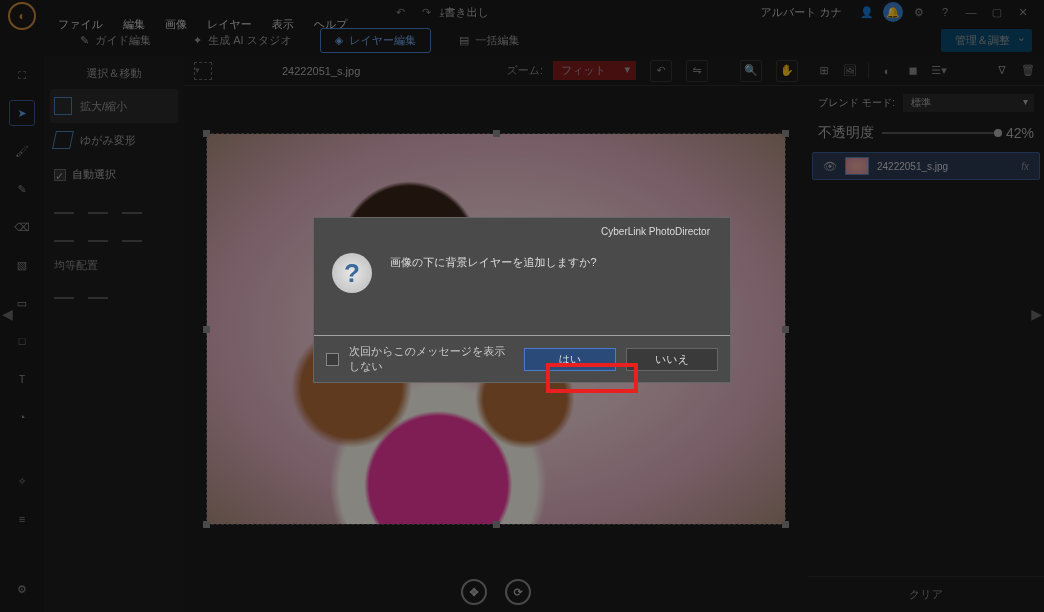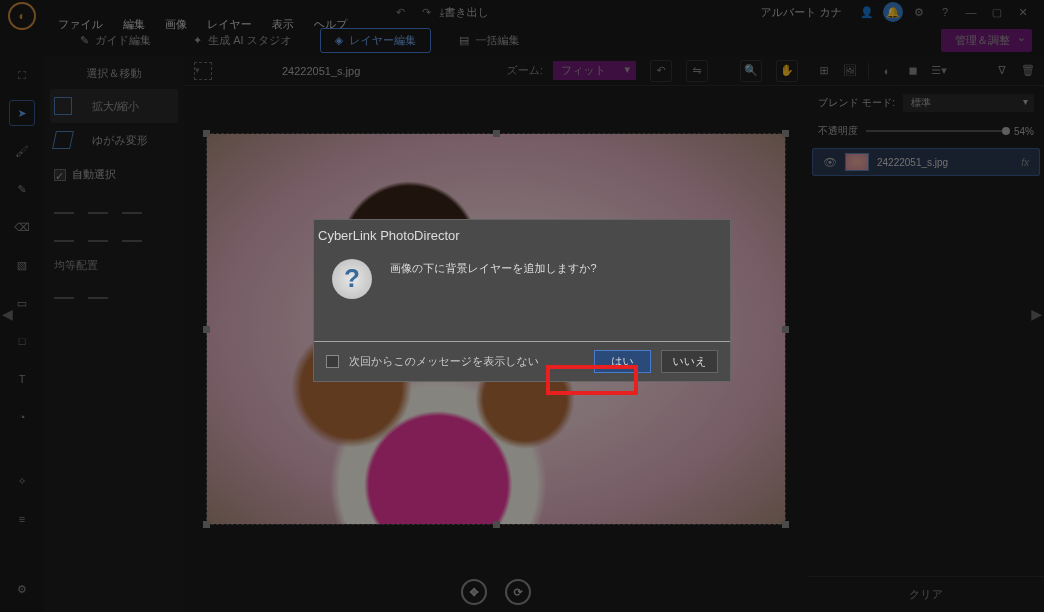--- a/index.html
+++ b/index.html
@@ -12,52 +12,52 @@
 .menubar .spacer { flex: 1; }
 .menubar .title { color: #bbb; margin-right: 12px; }
 .menubar .iconbtn { width: 20px; height: 20px; margin: 0 3px; display: flex; align-items: center; justify-content: center; color: #888; cursor: pointer; }
 .menubar .iconbtn.circle { background: #3a7fce; border-radius: 50%; color: #fff; }
 
 
 .tabbar { height: 32px; display: flex; align-items: center; padding: 0 12px; gap: 14px; }
 .tabbar .tab { padding: 4px 14px; color: #999; display: flex; align-items: center; gap: 6px; cursor: pointer; border-radius: 3px; }
 .tabbar .tab.active { border: 1px solid #4a7fce; color: #6fa3e8; }
 .tabbar .spacer { flex: 1; }
-.tabbar .settings { background: #701a75; padding: 4px 22px 4px 14px; position: relative; color: #999; border-radius: 2px; }
+.tabbar .settings { background: #0c4a6e; padding: 4px 22px 4px 14px; position: relative; color: #999; border-radius: 2px; }
 .tabbar .settings::after { content: "⌄"; position: absolute; right: 6px; top: 2px; }
 
 
 .main { display: flex; height: 556px; }
 
 
 .tools { width: 44px; background: #1a1a1a; display: flex; flex-direction: column; align-items: center; padding-top: 6px; gap: 12px; }
 .tools .tool { width: 26px; height: 26px; color: #888; display: flex; align-items: center; justify-content: center; cursor: pointer; }
 .tools .tool.active { color: #5a9de8; border: 1px solid #3a5a8a; border-radius: 3px; }
 .tools .gap { height: 14px; }
 
 
 .leftpanel { width: 140px; background: #1e1e1e; padding: 6px; }
 .leftpanel .hdr { text-align: center; color: #999; padding: 4px 0 8px; font-size: 11px; }
-.leftpanel .optrow { display: flex; align-items: center; gap: 20px; padding: 8px 4px; color: #999; cursor: pointer; }
+.leftpanel .optrow { display: flex; align-items: center; gap: 8px; padding: 8px 4px; color: #999; cursor: pointer; }
 .leftpanel .optrow.sel { background: #2a2a2a; border-radius: 3px; }
 .leftpanel .icon { width: 18px; height: 18px; border: 1px solid #4a7fb8; display: inline-block; }
 .leftpanel .chkrow { display: flex; align-items: center; gap: 6px; padding: 10px 4px; }
 .leftpanel .chk { width: 12px; height: 12px; border: 1px solid #666; background: #333; }
 .leftpanel .section { padding: 10px 4px 4px; color: #888; }
 .leftpanel .iconrow { display: flex; gap: 14px; padding: 6px 4px; }
 .leftpanel .iconrow span { width: 20px; height: 16px; border-bottom: 2px solid #555; display: inline-block; position: relative; }
 
 
 .canvas { flex: 1; background: #1c1c1c; display: flex; flex-direction: column; }
 .canvbar { height: 30px; display: flex; align-items: center; padding: 0 10px; gap: 10px; border-bottom: 1px solid #2a2a2a; }
 .canvbar .sel { width: 18px; height: 18px; border: 1px dashed #666; }
 .canvbar .drop::after { content: " ▾"; color: #666; font-size: 9px; }
 .canvbar .fname { flex: 0 0 auto; margin-left: 60px; color: #aaa; }
 .canvbar .lbl { color: #888; margin-left: auto; }
-.canvbar .zoomsel { background: #701a75; padding: 2px 30px 2px 8px; color: #999; position: relative; }
+.canvbar .zoomsel { background: #7f1d1d; padding: 2px 30px 2px 8px; color: #999; position: relative; }
 .canvbar .zoomsel::after { content: "▾"; position: absolute; right: 6px; }
 .canvbar .ibtn { width: 22px; height: 22px; color: #888; display: flex; align-items: center; justify-content: center; border: 1px solid #333; border-radius: 2px; margin-left: 4px; }
 .canvas-view { flex: 1; position: relative; display: flex; align-items: center; justify-content: center; }
 .image-frame { width: 580px; height: 392px; position: relative; border: 1px dashed #555; }
 .photo { width: 100%; height: 100%; background:
   radial-gradient(circle at 35% 30%, #3a2418 0%, #3a2418 14%, transparent 15%),
   radial-gradient(circle at 25% 65%, #ad6a3a 0%, #ad6a3a 10%, transparent 12%),
   radial-gradient(circle at 55% 68%, #ad6a3a 0%, #ad6a3a 10%, transparent 12%),
   radial-gradient(circle at 40% 90%, #e8379a 0%, #e8379a 14%, #f5f0e8 15%, #f5f0e8 20%, transparent 22%),
   radial-gradient(ellipse 400px 280px at 50% 50%, #f5e8e0, #e8c8d0 40%, #d8a8b8 70%, #a88a7a); }
@@ -72,42 +72,42 @@
 
 
 .rightpanel { width: 236px; background: #1c1c1c; display: flex; flex-direction: column; }
 .rpbar { height: 30px; display: flex; align-items: center; padding: 0 6px; gap: 6px; border-bottom: 1px solid #2a2a2a; }
 .rpbar .ib { width: 20px; height: 20px; color: #888; display: flex; align-items: center; justify-content: center; }
 .rpbar .sep { width: 1px; height: 16px; background: #333; margin: 0 2px; }
 .rpbar .sp { flex: 1; }
 .rp-ctl { padding: 8px 10px; display: flex; align-items: center; gap: 8px; font-size: 10px; justify-content: flex-end; }
 .rp-ctl .sel { background: #2a2a2a; padding: 2px 30px 2px 8px; flex: 1; position: relative; color: #aaa; }
 .rp-ctl .sel::after { content: "▾"; position: absolute; right: 6px; }
-.rp-slider { padding: 4px 10px; display: flex; align-items: center; gap: 8px; font-size: 10px; }
+.rp-slider { padding: 4px 10px; display: flex; align-items: center; gap: 8px; font-size: 14px; }
 .rp-slider .track { flex: 1; height: 2px; background: #555; position: relative; }
 .rp-slider .knob { width: 8px; height: 8px; background: #aaa; border-radius: 50%; position: absolute; right: -4px; top: -3px; }
 .layers { flex: 1; padding: 6px 0; }
 .layer { display: flex; align-items: center; padding: 4px 10px; gap: 8px; background: #2a3a52; border: 1px solid #3a5a8a; margin: 0 4px; border-radius: 2px; }
 .layer .eye { color: #aaa; width: 14px; }
 .layer .thumb { width: 24px; height: 18px; background: radial-gradient(#e8a898,#c8889a); border: 1px solid #5a7aaa; }
 .layer .lname { flex: 1; color: #ccc; font-size: 10px; }
 .layer .fx { color: #888; font-style: italic; font-size: 10px; }
 .rp-footer { padding: 10px; text-align: center; color: #888; border-top: 1px solid #2a2a2a; }
 
 
 .overlay { position: absolute; inset: 0; background: rgba(0,0,0,0.45); display: flex; align-items: center; justify-content: center; }
 .dialog { width: 418px; background: #4a4a4a; border: 1px solid #666; position: relative; top: -6px; }
-.dialog .title { padding: 8px 4px; color: #ddd; font-size: 13px; }
+.dialog .title { padding: 8px 20px; color: #ddd; font-size: 10px; text-align: right; }
 .dialog .body { padding: 8px 18px 42px; display: flex; gap: 18px; align-items: flex-start; }
 .dialog .qicon { width: 40px; height: 40px; border-radius: 50%; background: radial-gradient(#e8e8e8,#b8b8b8); color: #3a6a9a; font-size: 26px; font-weight: bold; display: flex; align-items: center; justify-content: center; flex-shrink: 0; }
 .dialog .msg { color: #ddd; font-size: 11px; padding-top: 2px; }
 .dialog .footer { border-top: 1px solid #a3a3a3; padding: 8px 12px; display: flex; align-items: center; gap: 10px; }
 .dialog .dchk { width: 13px; height: 13px; border: 1px solid #888; background: #3a3a3a; }
 .dialog .dlbl { color: #ccc; font-size: 11px; flex: 1; }
-.dialog .btn { width: 57px; padding: 3px 0; text-align: center; background: #3a3a3a; border: 1px solid #666; color: #ddd; cursor: pointer; font-size: 11px; }
+.dialog .btn { width: 92px; padding: 3px 0; text-align: center; background: #3a3a3a; border: 1px solid #666; color: #ddd; cursor: pointer; font-size: 11px; }
 .dialog .btn.primary { background: #2a4a7a; border-color: #4a7aca; }
 .highlight { position: absolute; border: 4px solid #e82020; pointer-events: none; }
 </style>
 </head>
 <body>
 
 <div class="menubar">
   <div class="logo">◐</div>
   <div class="item">ファイル</div>
   <div class="item">編集</div>
@@ -252,21 +252,21 @@
     </div>
     <div class="rp-ctl">
       <span>ブレンド モード:</span>
       <span class="sel">標準</span>
     </div>
     <div class="rp-slider">
       <span>不透明度</span>
       <span class="track">
           <span class="knob"></span>
         </span>
-      <span>54%</span>
+      <span>42%</span>
     </div>
     <div class="layers">
       <div class="layer">
         <span class="eye">👁</span>
         <span class="thumb"></span>
         <span class="lname">24222051_s.jpg</span>
         <span class="fx">fx</span>
       </div>
     </div>
     <div class="rp-footer">クリア</div>

